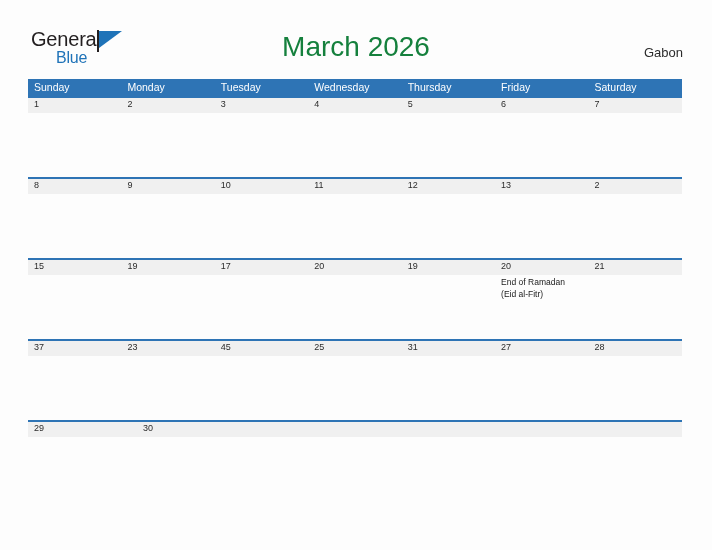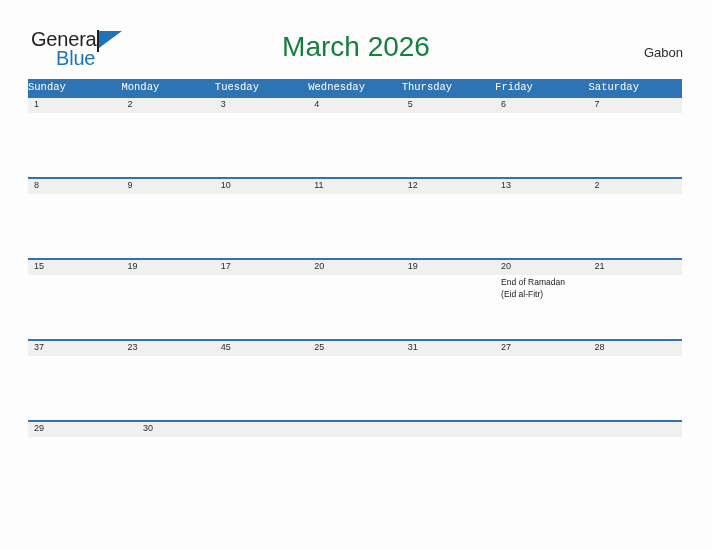--- a/index.html
+++ b/index.html
@@ -45,21 +45,21 @@
     font-size: 20px;
     line-height: 22px;
     letter-spacing: -0.2px;
     color: #231f20;
     font-family: "Liberation Sans", sans-serif;
   }
   .logo-blue {
     position: absolute;
     left: 25px;
     top: 19px;
-    font-size: 20px;
+    font-size: 16px;
     line-height: 22px;
     letter-spacing: -0.2px;
     color: #1f73b8;
     font-family: "Liberation Sans", sans-serif;
   }
   .logo-flag {
     position: absolute;
     left: 66px;
     top: 2px;
     width: 25px;
@@ -119,23 +119,23 @@
     width: 654px;
     height: 17px;
     background: #2e74b5;
   }
   .weekday {
     flex: 1 1 0;
     min-width: 0;
     color: #ffffff;
     font-size: 10.5px;
     line-height: 17px;
-    padding-left: 0;
+    padding-left: 6px;
     box-sizing: border-box;
-    font-family: Liberation Mono, monospace;
+    font-family: Liberation Sans, sans-serif;
     white-space: nowrap;
   }
 
   .week {
     width: 654px;
     height: 81px;
     position: relative;
   }
   .week-rule {
     position: absolute;

